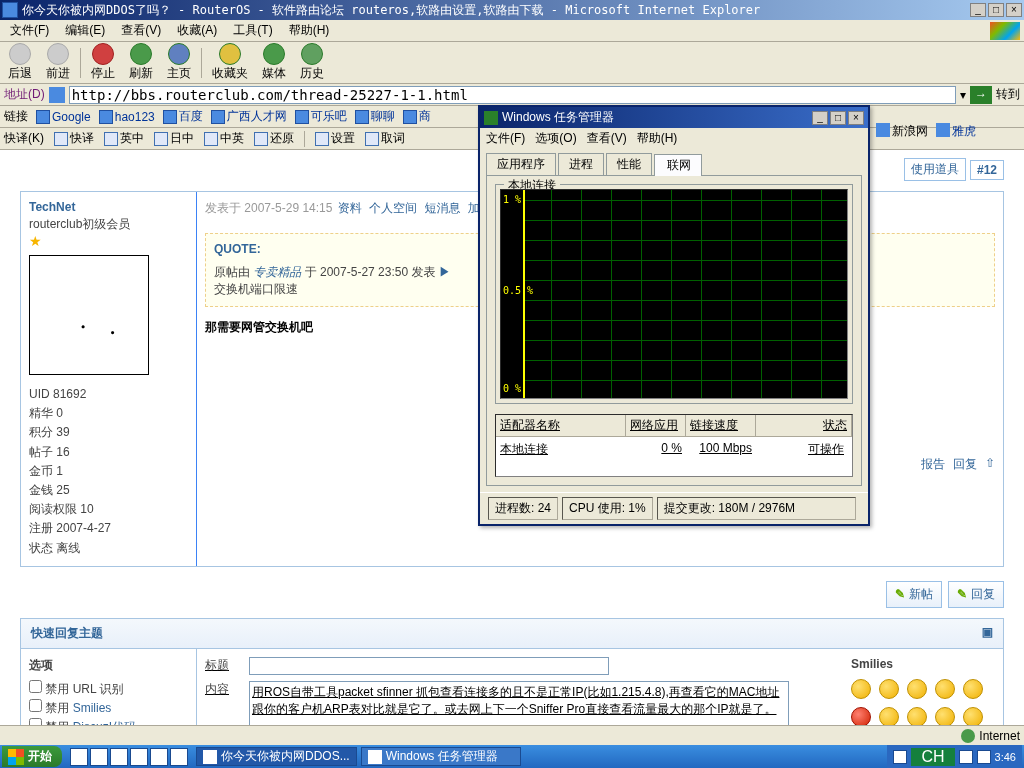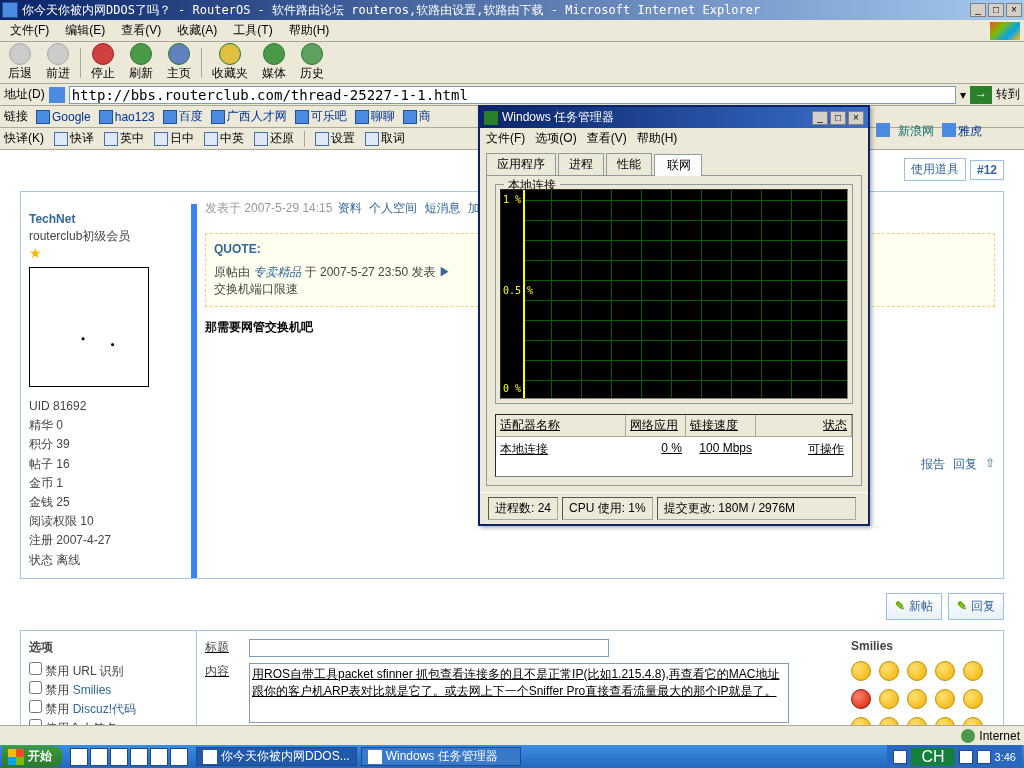--- a/index.html
+++ b/index.html
@@ -23,39 +23,39 @@
 .ie-toolbar .tbtn { display: flex; flex-direction: column; align-items: center; padding: 1px 4px; font-size: 11px; color: #000; }
 .ie-toolbar .tbtn .ticon { width: 22px; height: 22px; border-radius: 11px; background: #4a9a4a; border: 1px solid #2a7a2a; }
 .ie-toolbar .tbtn.disabled .ticon { background: #ccc; border-color: #aaa; }
 .ie-toolbar .tbtn .ticon.stop { background: #d04040; border-color: #a02020; }
 .ie-toolbar .tbtn .ticon.home { background: #6080c0; }
 .ie-toolbar .tbtn .ticon.fav { background: #e0c040; }
 .ie-toolbar .tbtn .ticon.clock { background: #60a060; }
 
 
 .addrbar { background: #ece9d8; height: 22px; display: flex; align-items: center; padding: 0 4px; gap: 4px; border-bottom: 1px solid #aca899; }
-.addrbar .lbl { color: #000000; }
+.addrbar .lbl { color: #701a75; }
 .addrbar input { flex: 1; height: 18px; border: 1px solid #7f9db9; padding: 0 2px; font-family: monospace; font-size: 14px; }
 .addrbar .gobtn { width: 22px; height: 18px; background: #2a802a; color: #fff; text-align: center; }
 
 
 .linksbar { background: #ece9d8; height: 22px; display: flex; align-items: center; padding: 0 4px; gap: 8px; border-bottom: 1px solid #aca899; overflow: hidden; white-space: nowrap; }
 .linksbar .link { color: #003399; display: flex; align-items: center; gap: 2px; }
 .linksbar .licon { width: 14px; height: 14px; background: #4a8ae0; border: 1px solid #2050a0; }
 
 
 .transbar { background: #ece9d8; height: 22px; display: flex; align-items: center; padding: 0 4px; gap: 10px; border-bottom: 1px solid #aca899; }
 .transbar .titem { display: flex; align-items: center; gap: 2px; color: #000; }
 .transbar .ticon2 { width: 14px; height: 14px; border: 1px solid #4070b0; background: #e0e8f8; }
 
 
 .page { background: #fff; position: absolute; top: 150px; left: 0; right: 0; bottom: 23px; overflow: hidden; }
 .page-inner { padding: 4px 20px 4px 20px; }
 .post { border: 1px solid #a7c5e2; display: flex; background: #fff; margin-top: 10px; }
-.post-left { width: 176px; border-right: 6px solid #3b82f6; padding: 8px; background: #fff; margin-top: 12px; }
+.post-left { width: 176px; border-right: 1px solid #3b82f6; padding: 8px; background: #fff; }
 .post-left .uname { color: #336699; font-weight: bold; }
 .post-left .utitle { color: #444; margin-top: 2px; }
 .post-left .star { color: #f7b500; font-size: 14px; }
 .post-left .avatar { width: 120px; height: 120px; border: 1px solid #000; margin-top: 6px; background: #fff; position: relative; overflow: hidden; }
 .post-left .avatar .sketch { position:absolute; inset:0; background: radial-gradient(circle at 70% 65%, #000 1px, transparent 2px), radial-gradient(circle at 45% 60%, #000 1px, transparent 2px); }
 .post-left .stats { margin-top: 10px; color: #444; line-height: 1.6; }
 .post-right { flex: 1; padding: 8px; }
 .post-right .meta { color: #999; }
 .post-right .meta a { color: #336699; text-decoration: none; margin: 0 2px; }
 .quote { border: 1px dashed #eed08a; background: #fffff0; padding: 8px; margin-top: 16px; }
@@ -330,20 +330,24 @@
           <span class="plus">✎</span>
           <span>新帖</span>
         </div>
   <div class="newpost-btn">
           <span class="plus">✎</span>
           <span>回复</span>
         </div>
 </div>
 
 <div class="quickreply">
+  <div class="hdr">
+          <span>快速回复主题</span>
+          <span>▣</span>
+        </div>
   <div class="body">
     <div class="col1">
       <div style="font-weight:bold;margin-bottom:6px">选项</div>
       <label><input type="checkbox" style=""> <span>禁用 URL 识别</span></label>
       <label><input type="checkbox" style=""> 禁用 <a>Smilies</a></label>
       <label><input type="checkbox" style=""> 禁用 <a>Discuz!代码</a></label>
       <label><input type="checkbox" style=""> <span>使用个人签名</span></label>
 
     </div>
     <div class="col2">
@@ -449,21 +453,21 @@
     </div>
   </div>
   <div class="tm-status">
     <div>进程数: 24</div>
     <div>CPU 使用: 1%</div>
     <div style="flex:1">提交更改: 180M / 2976M</div>
   </div>
 </div>
 
 <div style="position:absolute;top:123px;left:876px;display:flex;gap:8px">
-  <div class="link" style="color:#0f766e;display:flex;gap:8px">
+  <div class="link" style="color:#000000;display:flex;gap:2px">
       <div style="width:14px;height:14px;background:#4a8ae0"></div>
       <span>新浪网</span>
     </div>
   <div class="link" style="color:#003399;display:flex;gap:2px">
       <div style="width:14px;height:14px;background:#4a8ae0"></div>
       <span>雅虎</span>
     </div>
 </div>
 
 <div class="ie-status">

